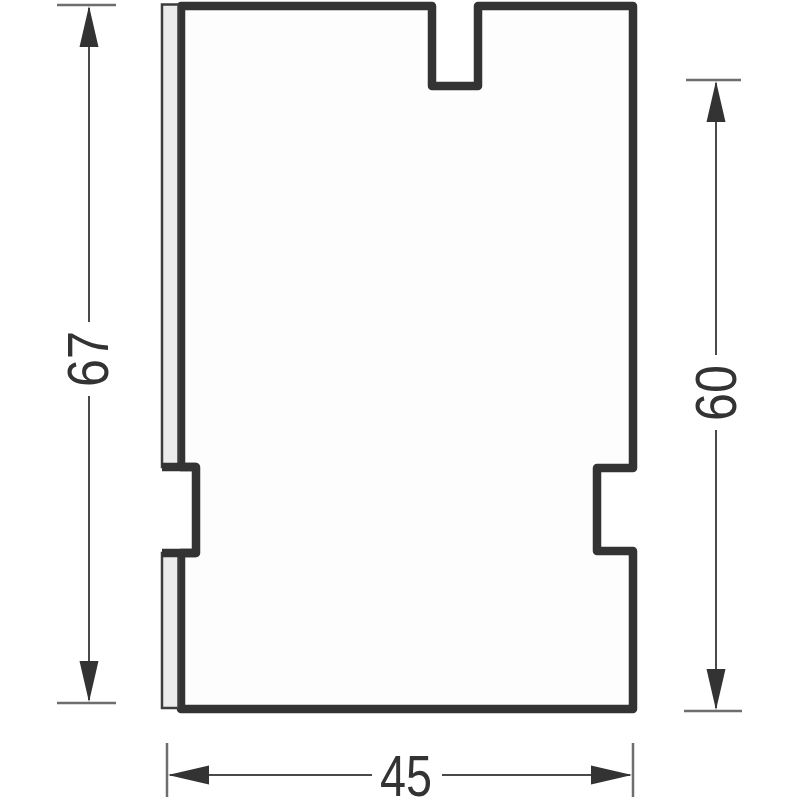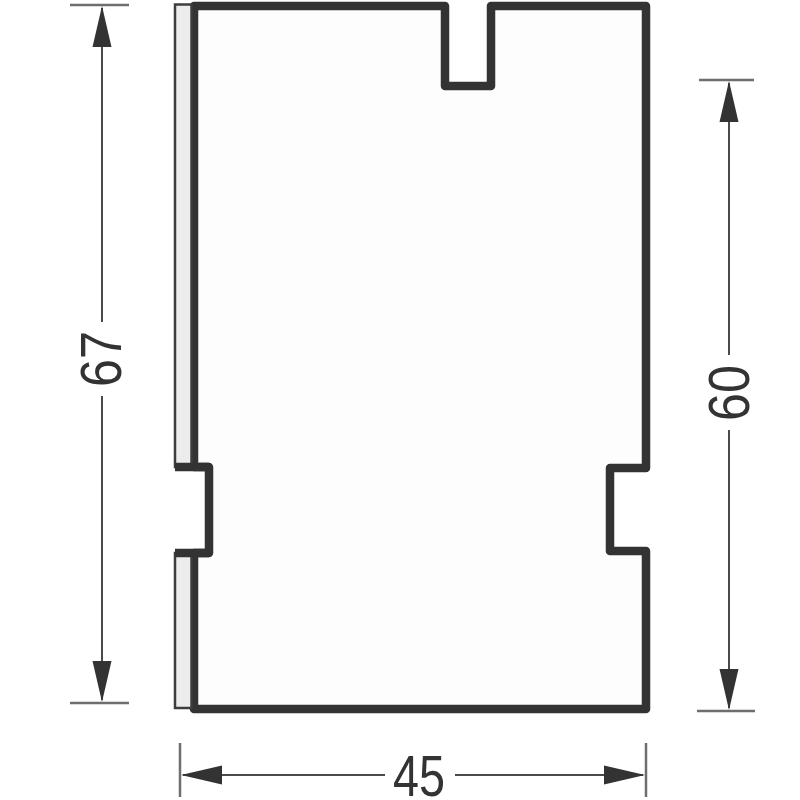--- a/index.html
+++ b/index.html
@@ -7,21 +7,20 @@
     padding: 0;
     background: #ffffff;
     width: 800px;
     height: 800px;
     overflow: hidden;
   }
   .canvas-wrap {
     width: 650px;
     height: 800px;
     position: relative;
-    padding-left: 13px;
   }
   svg { display: block; }
   .thick-stroke {
     stroke: #333333;
     stroke-width: 8.5;
     stroke-linejoin: round;
     stroke-linecap: butt;
     fill: none;
   }
   .part-outline {

